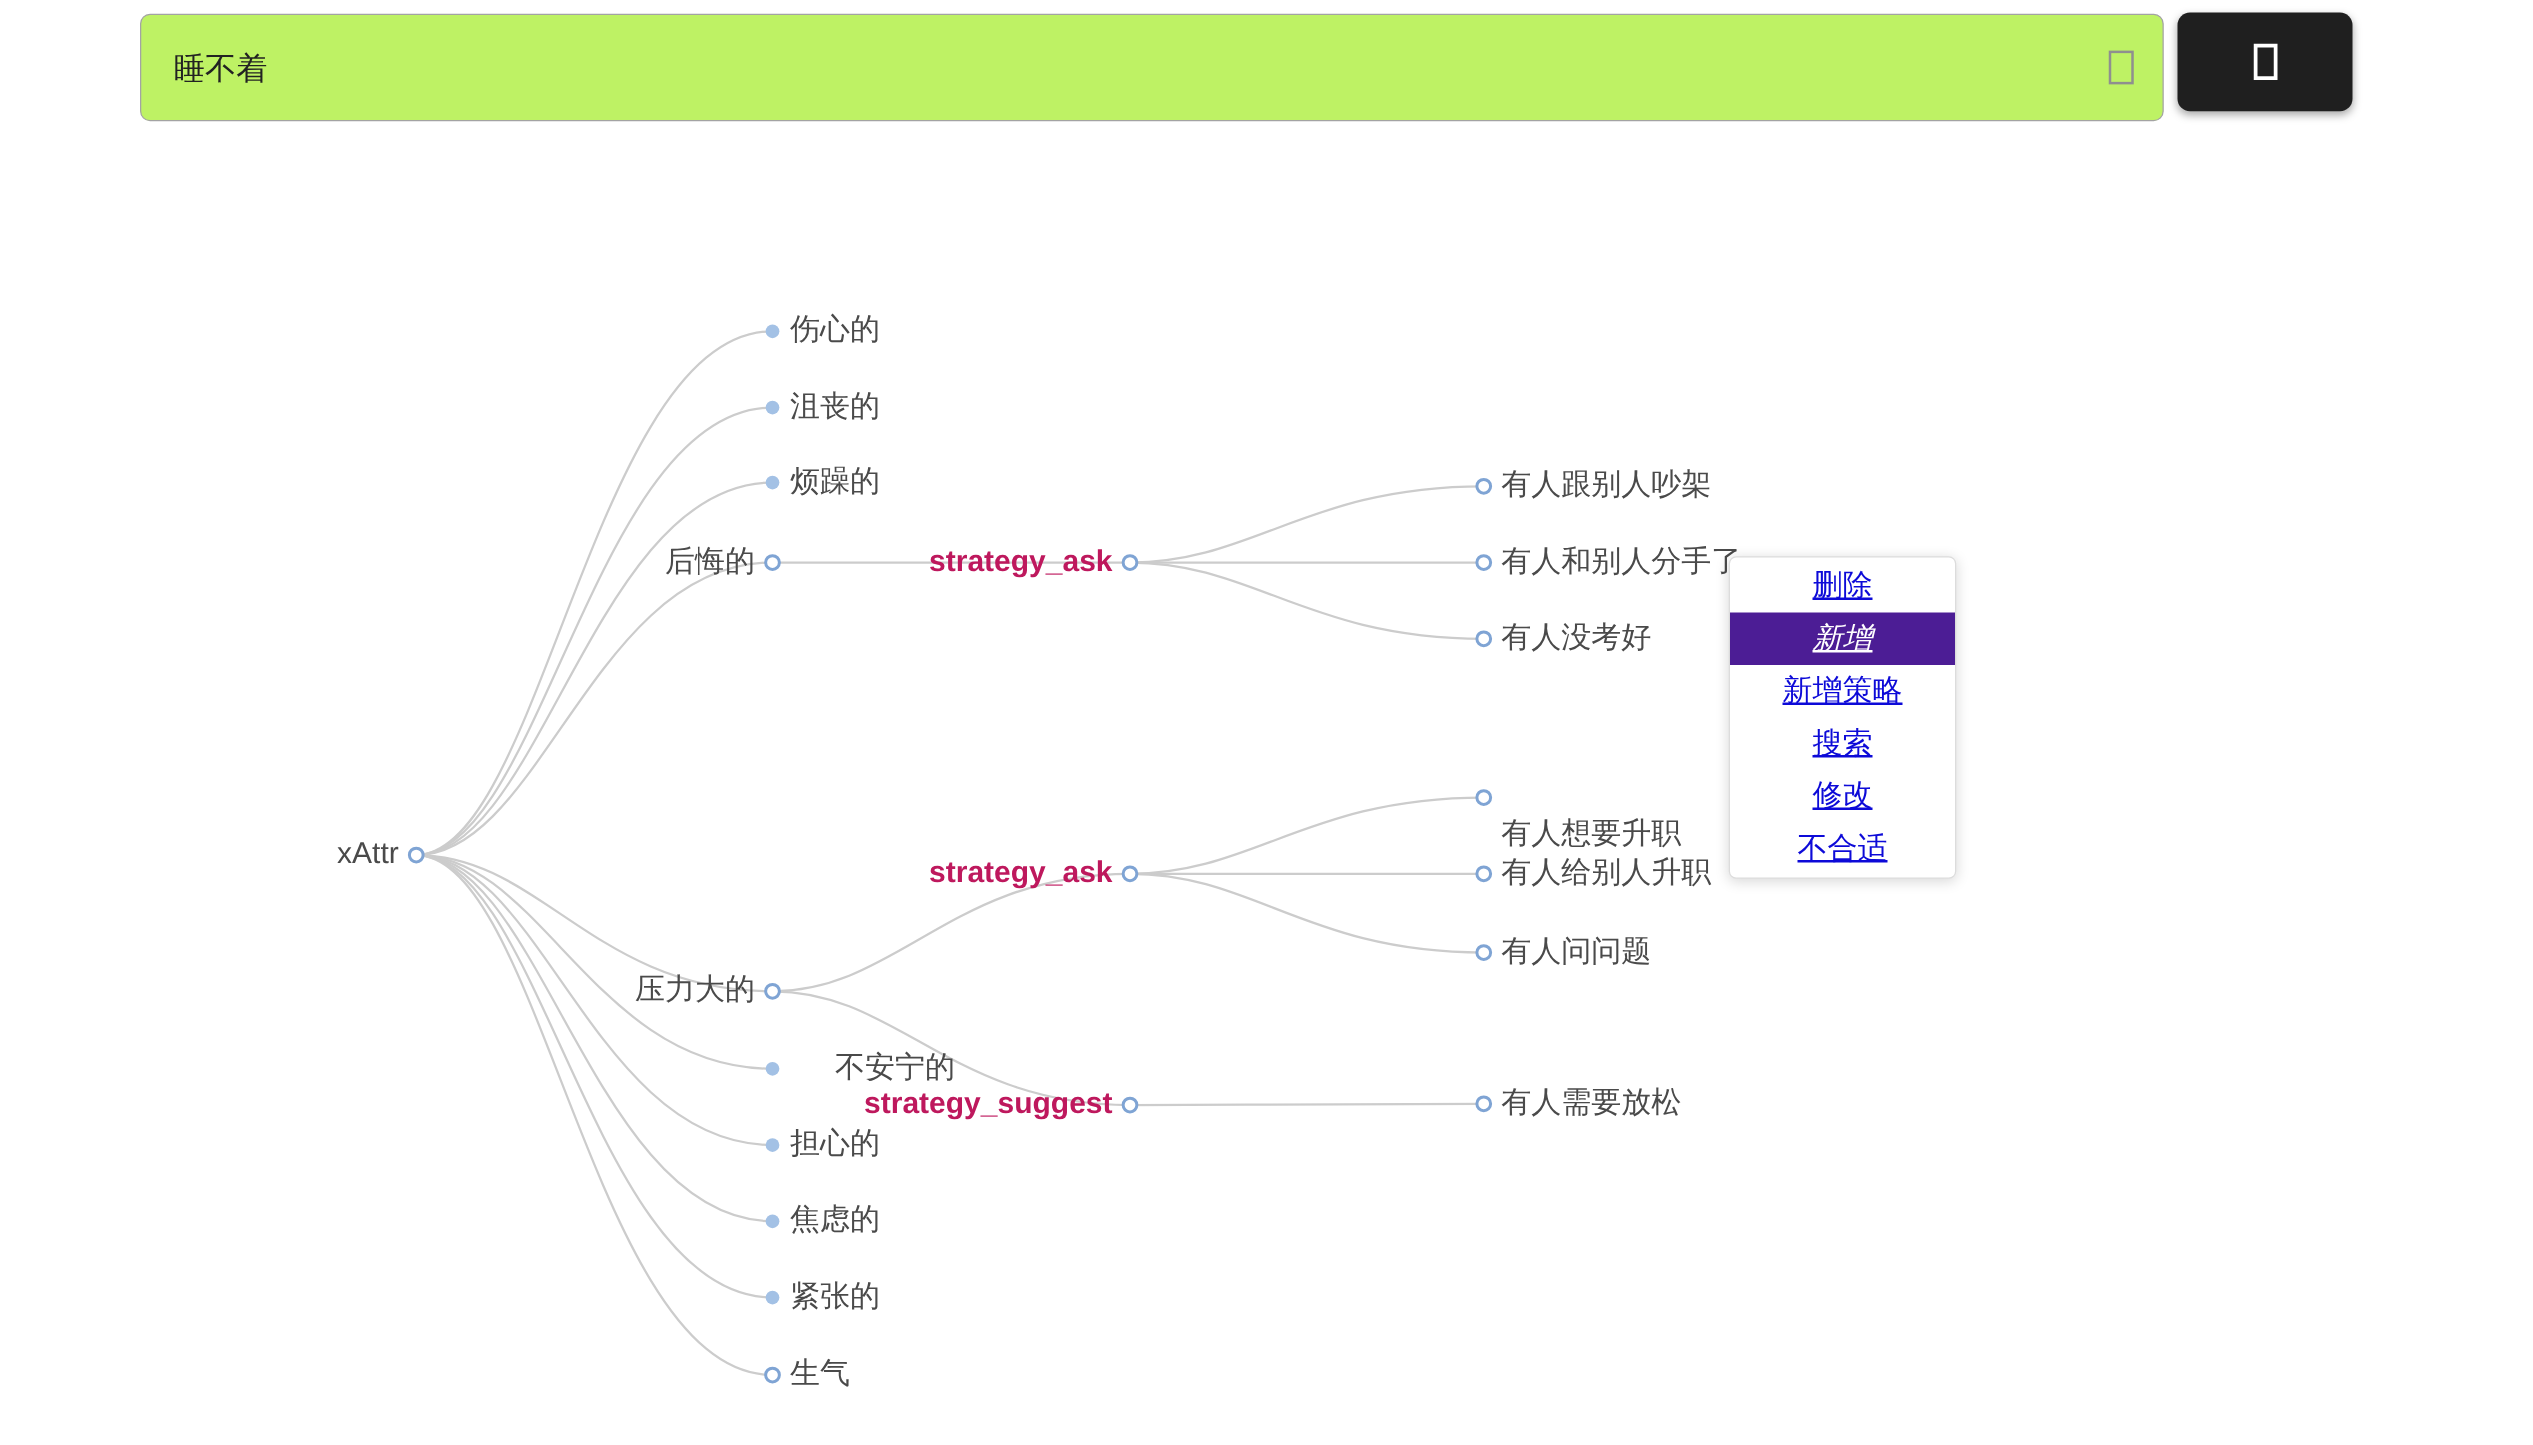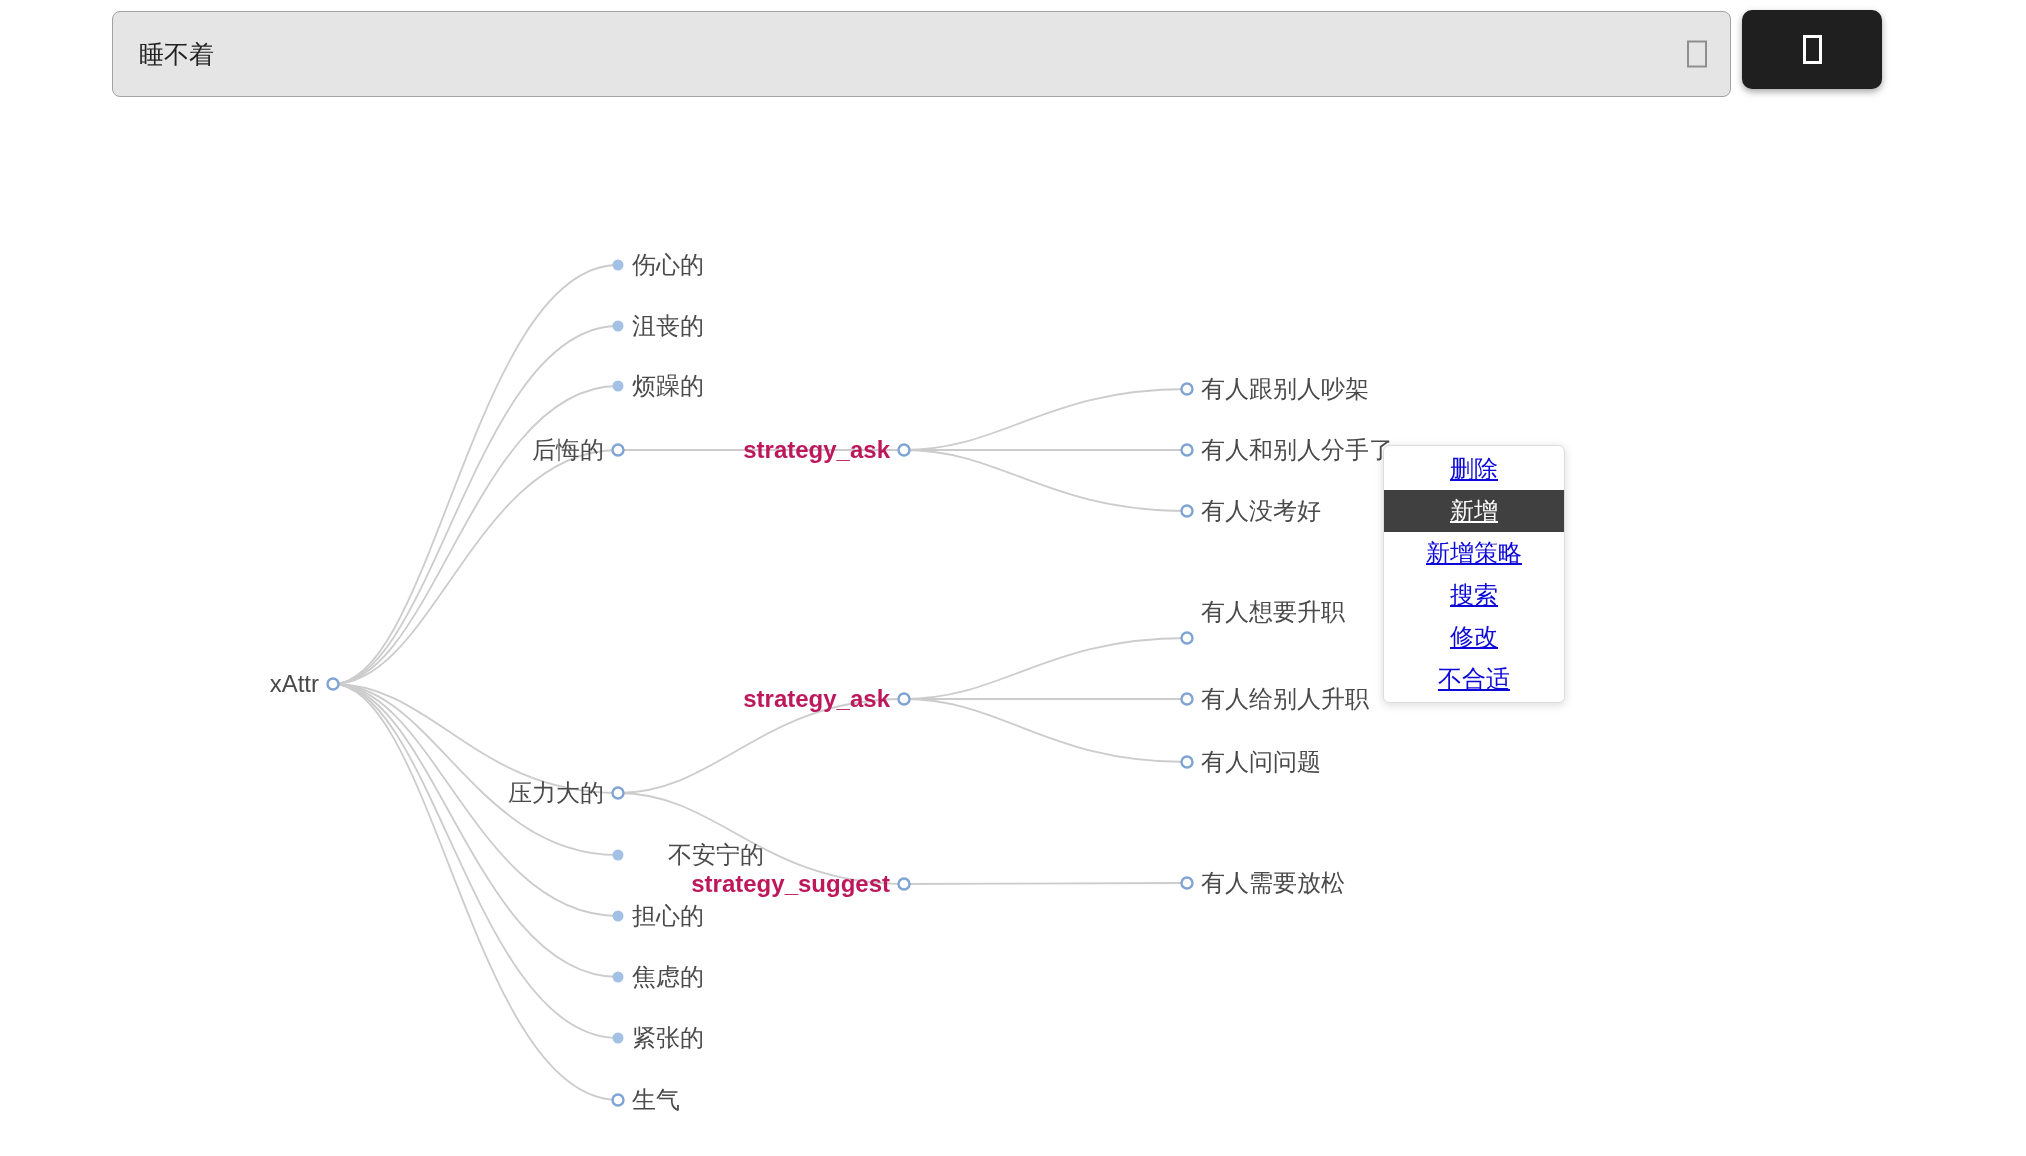--- a/index.html
+++ b/index.html
@@ -3,21 +3,21 @@
 <meta charset="utf-8">
 <style>
   html,body{margin:0;padding:0;background:#fff;}
   .stage{
     position:relative;width:2026px;height:1156px;background:#ffffff;overflow:hidden;
     font-family:"Liberation Sans", sans-serif;
   }
   
   .search-box{
     position:absolute;left:112px;top:11px;width:1619px;height:86px;
-    border:1px solid #a3a3a3;border-radius:8px;background:#e5e5e5;box-sizing:border-box;
+    border:1px solid #a3a3a3;border-radius:8px;background:#bef264;box-sizing:border-box;
   }
   .search-input{
     position:absolute;inset:0;width:100%;height:100%;border:none;outline:none;background:transparent;
     font-family:"Liberation Sans", sans-serif;font-size:25px;color:#222;
     padding:0 60px 0 26px;box-sizing:border-box;
   }
   .tofu{display:inline-block;box-sizing:border-box;}
   .input-tofu{
     position:absolute;right:23px;top:50%;transform:translateY(-50%);
     width:20px;height:27px;border:2px solid #8f8f8f;background:transparent;
@@ -40,21 +40,21 @@
     position:absolute;left:1383px;top:445px;width:180px;
     background:#fff;border:1px solid #dcdcdc;border-radius:6px;
     box-shadow:0 2px 10px rgba(0,0,0,0.15);
     list-style:none;margin:0;padding:2px 0;z-index:10;
   }
   .ctx-menu li{height:42px;line-height:42px;text-align:center;}
   .ctx-menu a{
     display:block;height:100%;font-size:24px;color:#0d0ad8;
     text-decoration:underline;cursor:pointer;
   }
-  .ctx-menu li.highlighted{background:#404040;}
+  .ctx-menu li.highlighted{background:#4c1d95;font-style:italic;}
   .ctx-menu li.highlighted a{color:#ffffff;}
 </style>
 </head>
 <body>
 
 <div class="stage">
 
   <div class="search-box">
     <input class="search-input" type="text" value="睡不着" style="">
     <span class="tofu input-tofu"></span>
@@ -119,21 +119,21 @@
       <div class="tree-label" style="top: 916px; left: 632px; text-align: center;">担心的</div>
       <div class="tree-label" style="top: 977px; left: 632px;">焦虑的</div>
       <div class="tree-label" style="top: 1038px; left: 632px;">紧张的</div>
       <div class="tree-label" style="top: 1100px; left: 632px;">生气</div>
       <div class="tree-label bold" style="top: 450px; right: 1136px;">strategy_ask</div>
       <div class="tree-label bold" style="top: 699px; right: 1136px;">strategy_ask</div>
       <div class="tree-label bold" style="top: 884px; right: 1136px;">strategy_suggest</div>
       <div class="tree-label" style="top: 389px; left: 1201px;">有人跟别人吵架</div>
       <div class="tree-label" style="top: 450px; left: 1201px;">有人和别人分手了</div>
       <div class="tree-label" style="top: 511px; left: 1201px;">有人没考好</div>
-      <div class="tree-label" style="top: 612px; left: 1201px;">有人想要升职</div>
+      <div class="tree-label" style="top: 668px; left: 1201px;">有人想要升职</div>
       <div class="tree-label" style="top: 699px; left: 1201px;">有人给别人升职</div>
       <div class="tree-label" style="top: 762px; left: 1201px;">有人问问题</div>
       <div class="tree-label" style="top: 883px; left: 1201px;">有人需要放松</div>
     </div>
 
   <ul class="ctx-menu" id="ctx-menu">
       <li>
         <a>删除</a>
       </li>
       <li class="highlighted">

